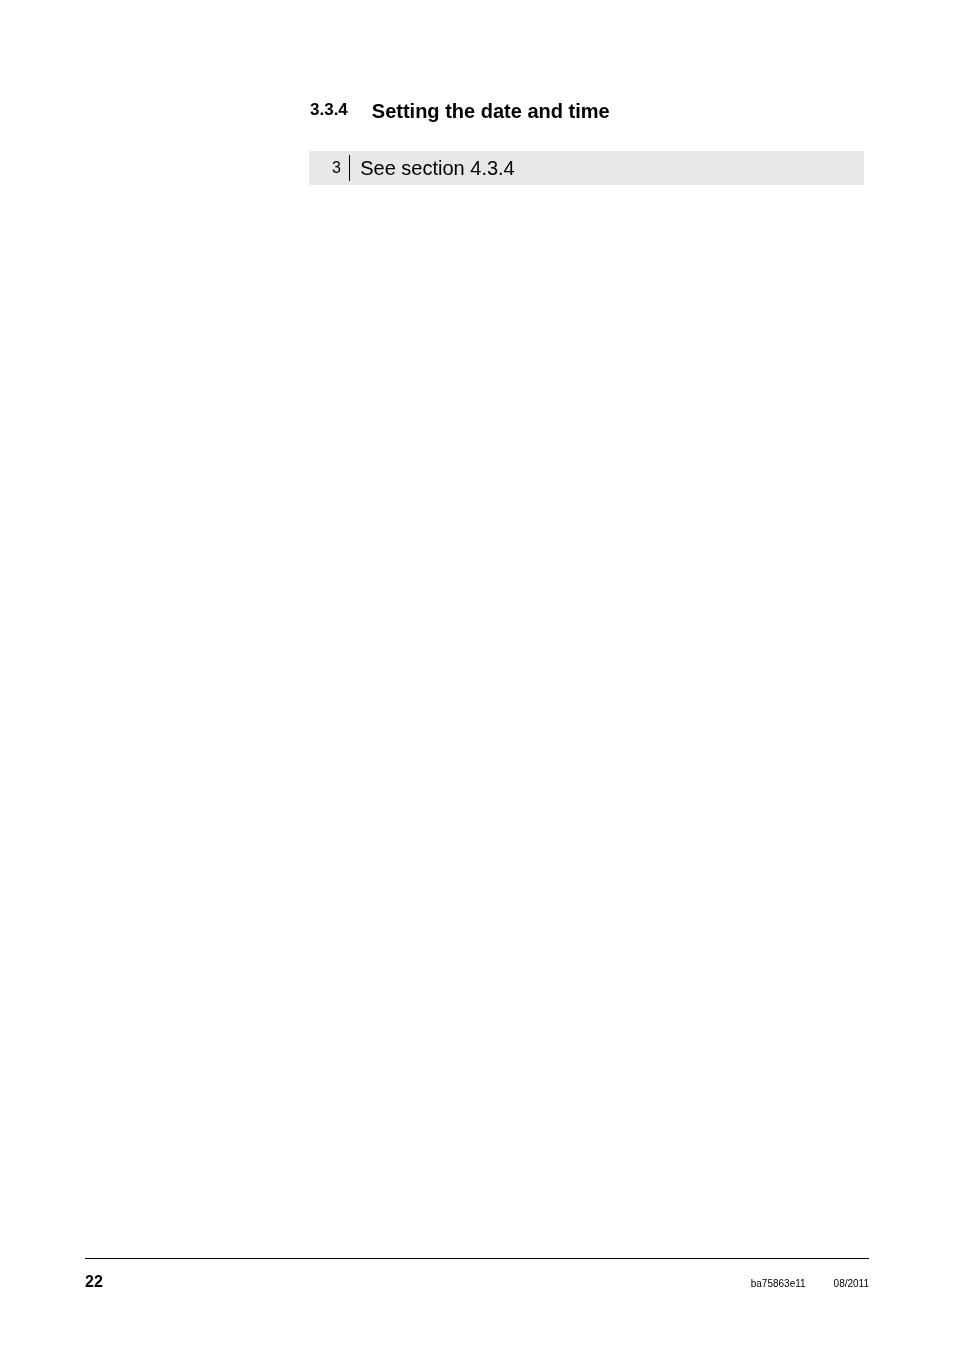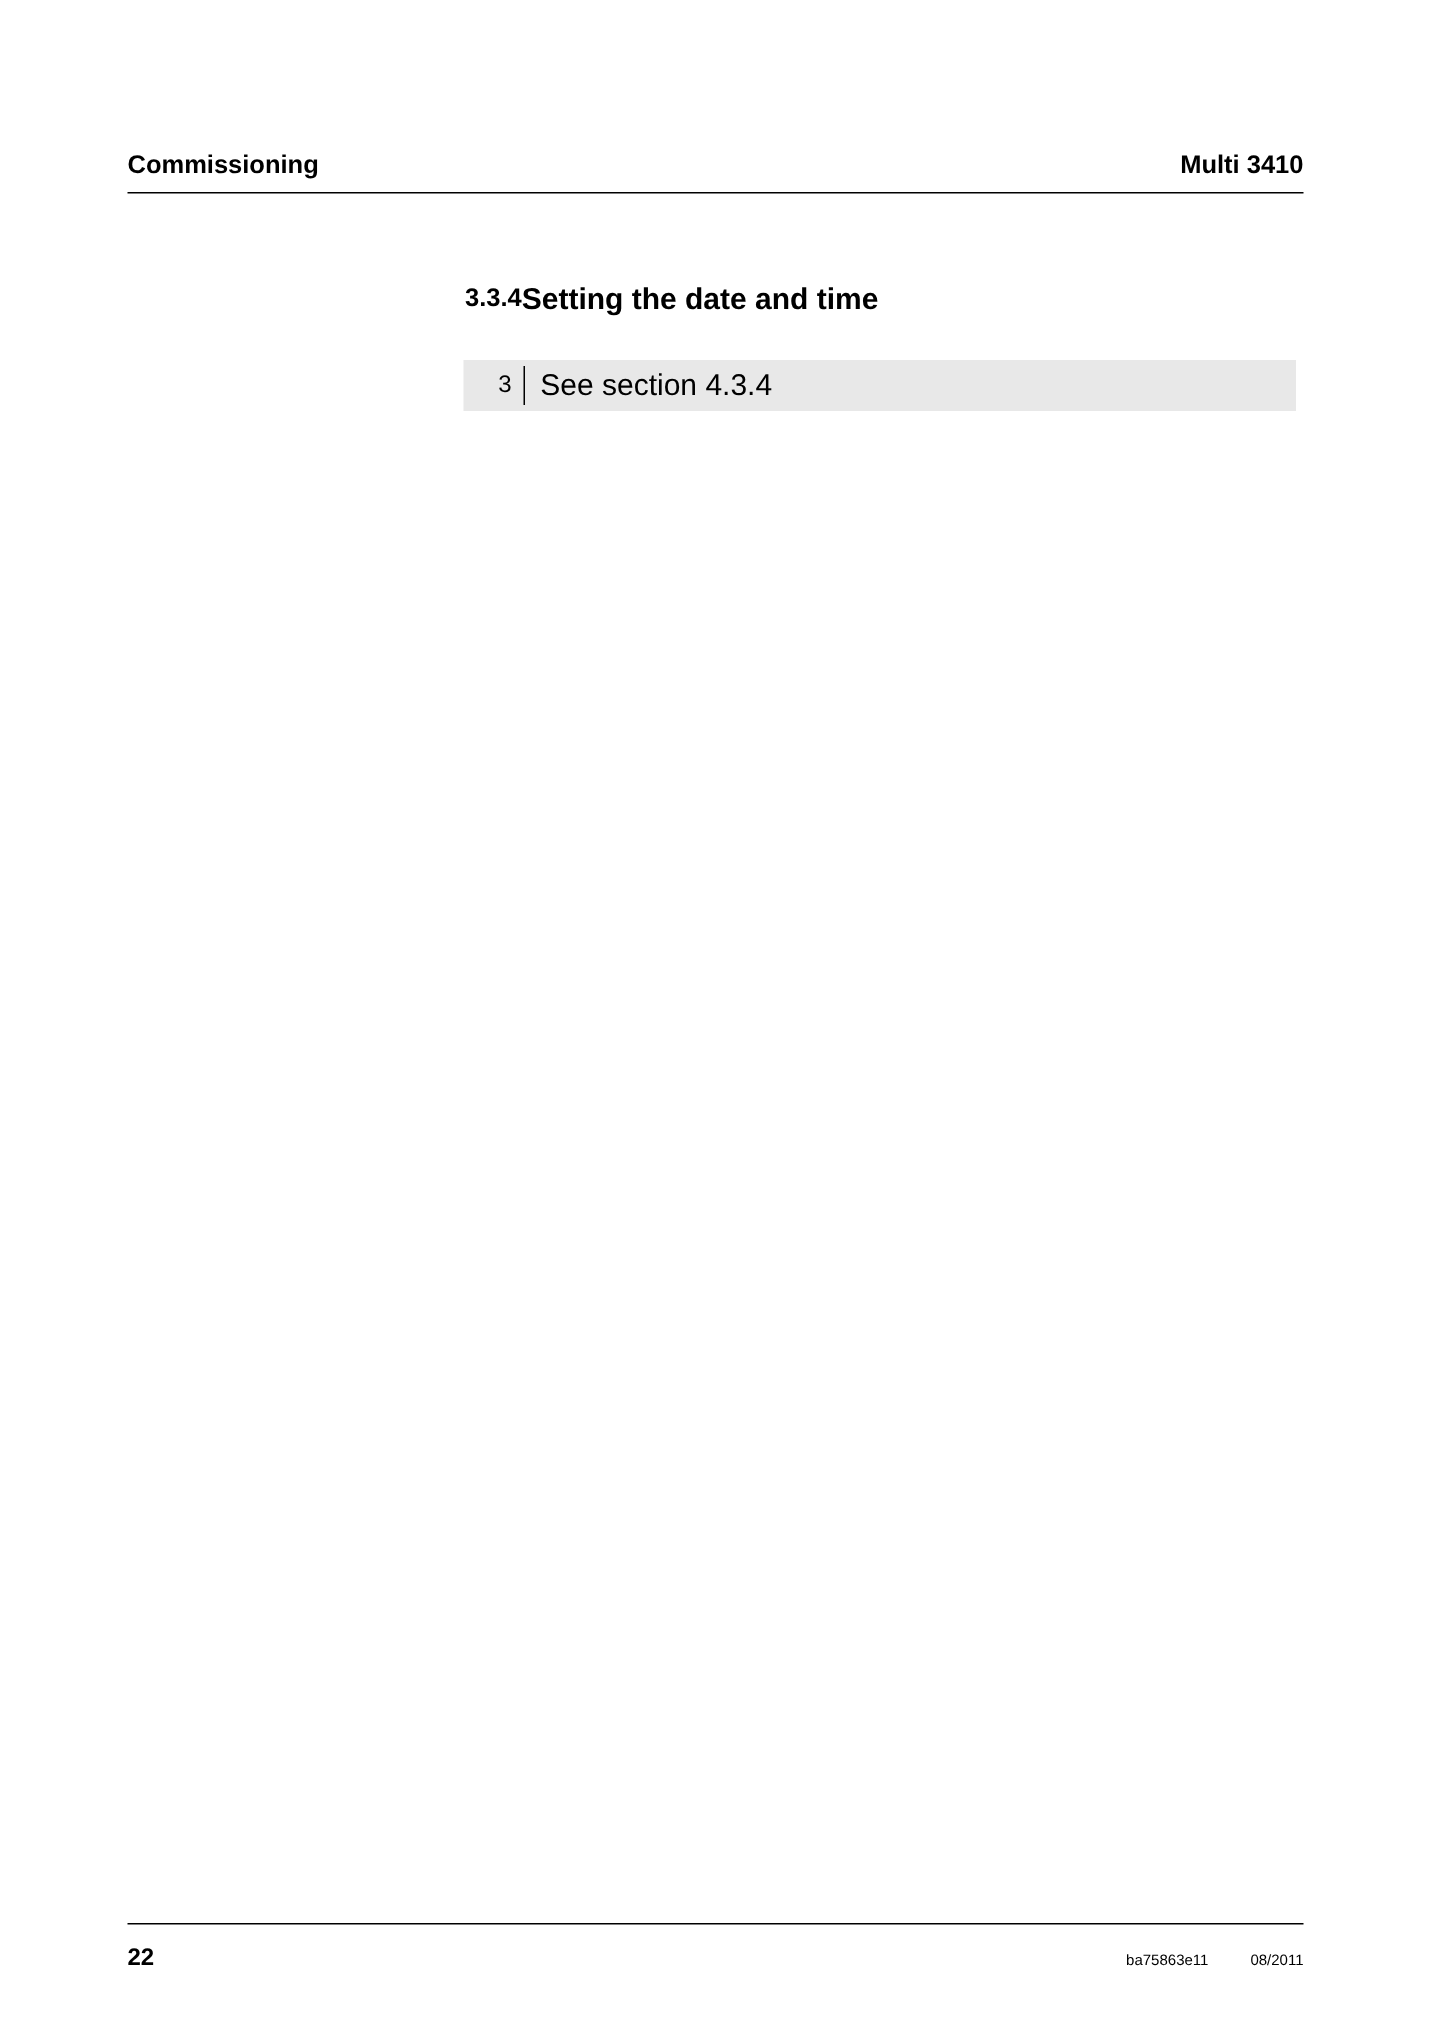--- a/index.html
+++ b/index.html
@@ -31,20 +31,21 @@
     .header-left {
       font-weight: bold;
       font-size: 17px;
     }
     .header-right {
       font-weight: bold;
       font-size: 17px;
     }
     .section-heading {
       display: flex;
+      gap: 24px;
       margin-left: 225px;
       margin-bottom: 28px;
     }
     .section-number {
       font-weight: bold;
       font-size: 17px;
     }
     .section-title {
       font-weight: bold;
       font-size: 20px;
@@ -74,21 +75,21 @@
     .step-text {
       display: flex;
       align-items: center;
       padding-left: 10px;
       font-size: 20px;
     }
     .footer {
       position: absolute;
       left: 85px;
       right: 85px;
-      bottom: 36px;
+      bottom: 60px;
     }
     .footer-rule {
       border-top: 1.5px solid #000;
       margin-bottom: 14px;
     }
     .footer-row {
       display: flex;
       justify-content: space-between;
       align-items: baseline;
     }
@@ -101,24 +102,20 @@
       gap: 28px;
       font-size: 10px;
       padding-left: 15px;
     }
   </style>
 </head>
 <body>
 
 <div class="page">
 
-  <div class="header-row">
-    <div class="header-left">Commissioning</div>
-    <div class="header-right">Multi 3410</div>
-  </div>
 
   <div class="section-heading">
     <span class="section-number">3.3.4</span>
     <span class="section-title">Setting the date and time</span>
   </div>
 
   <div class="step-box">
     <div class="step-num">3</div>
     <div class="step-divider"></div>
     <div class="step-text">See section 4.3.4</div>

